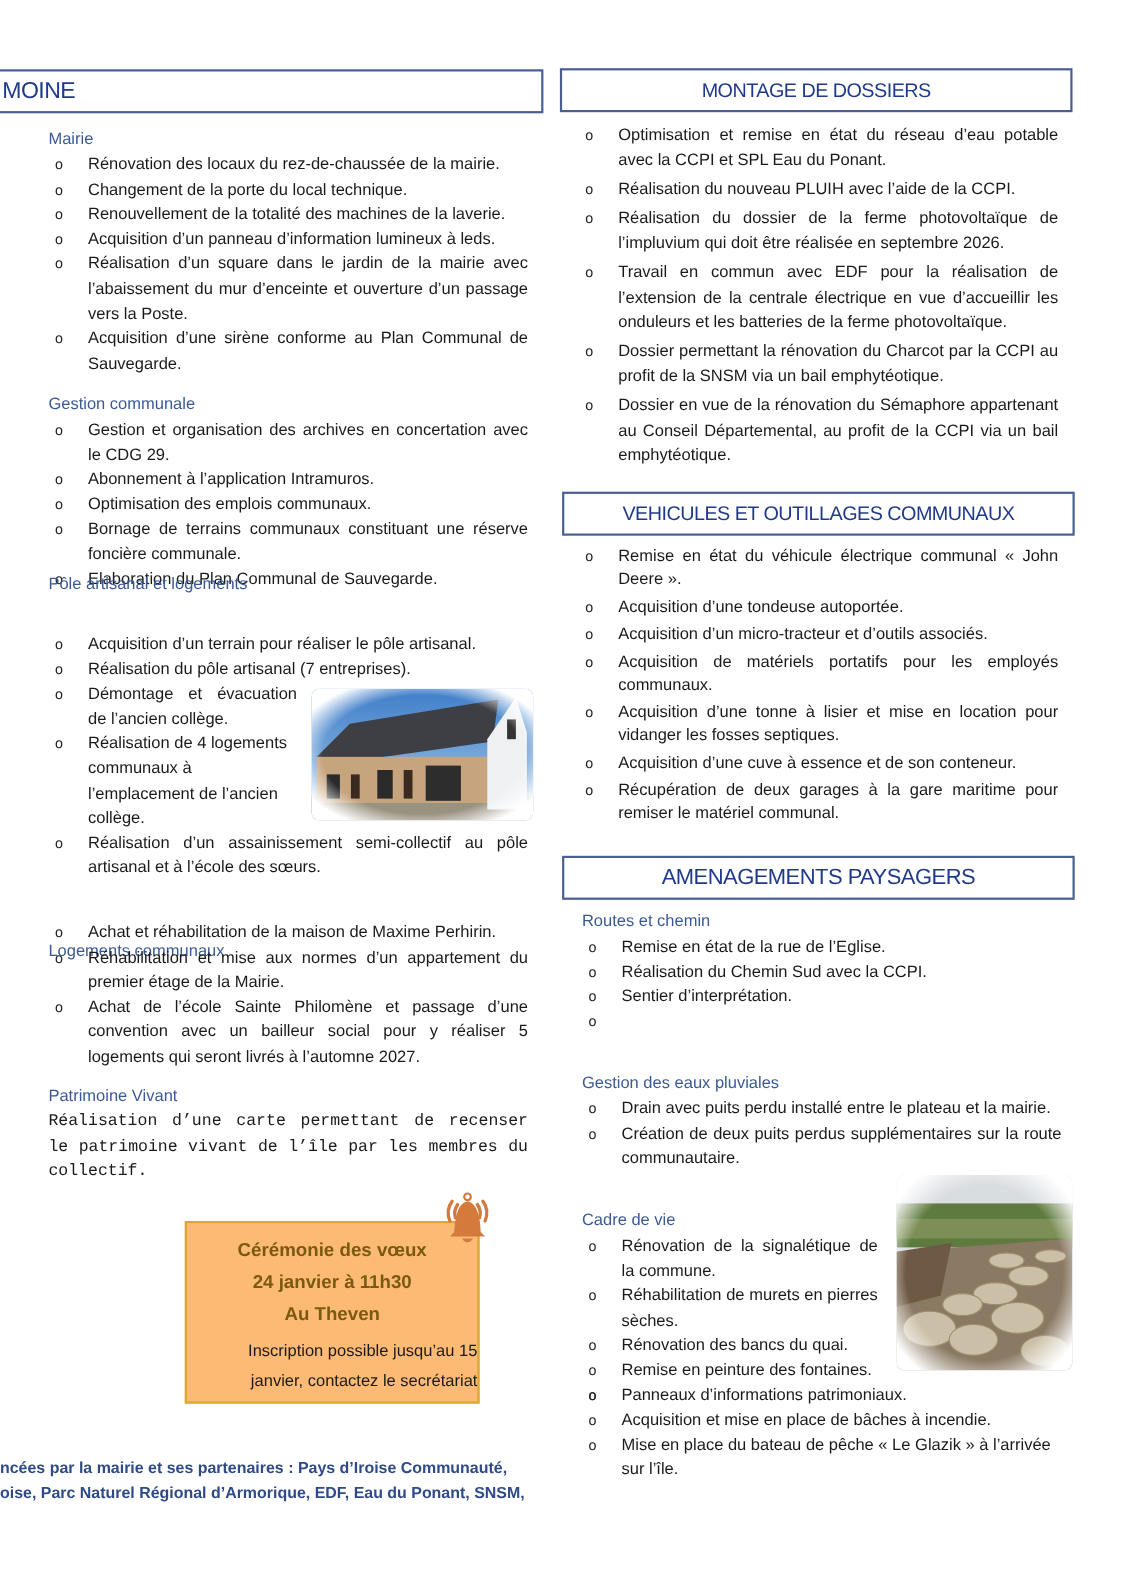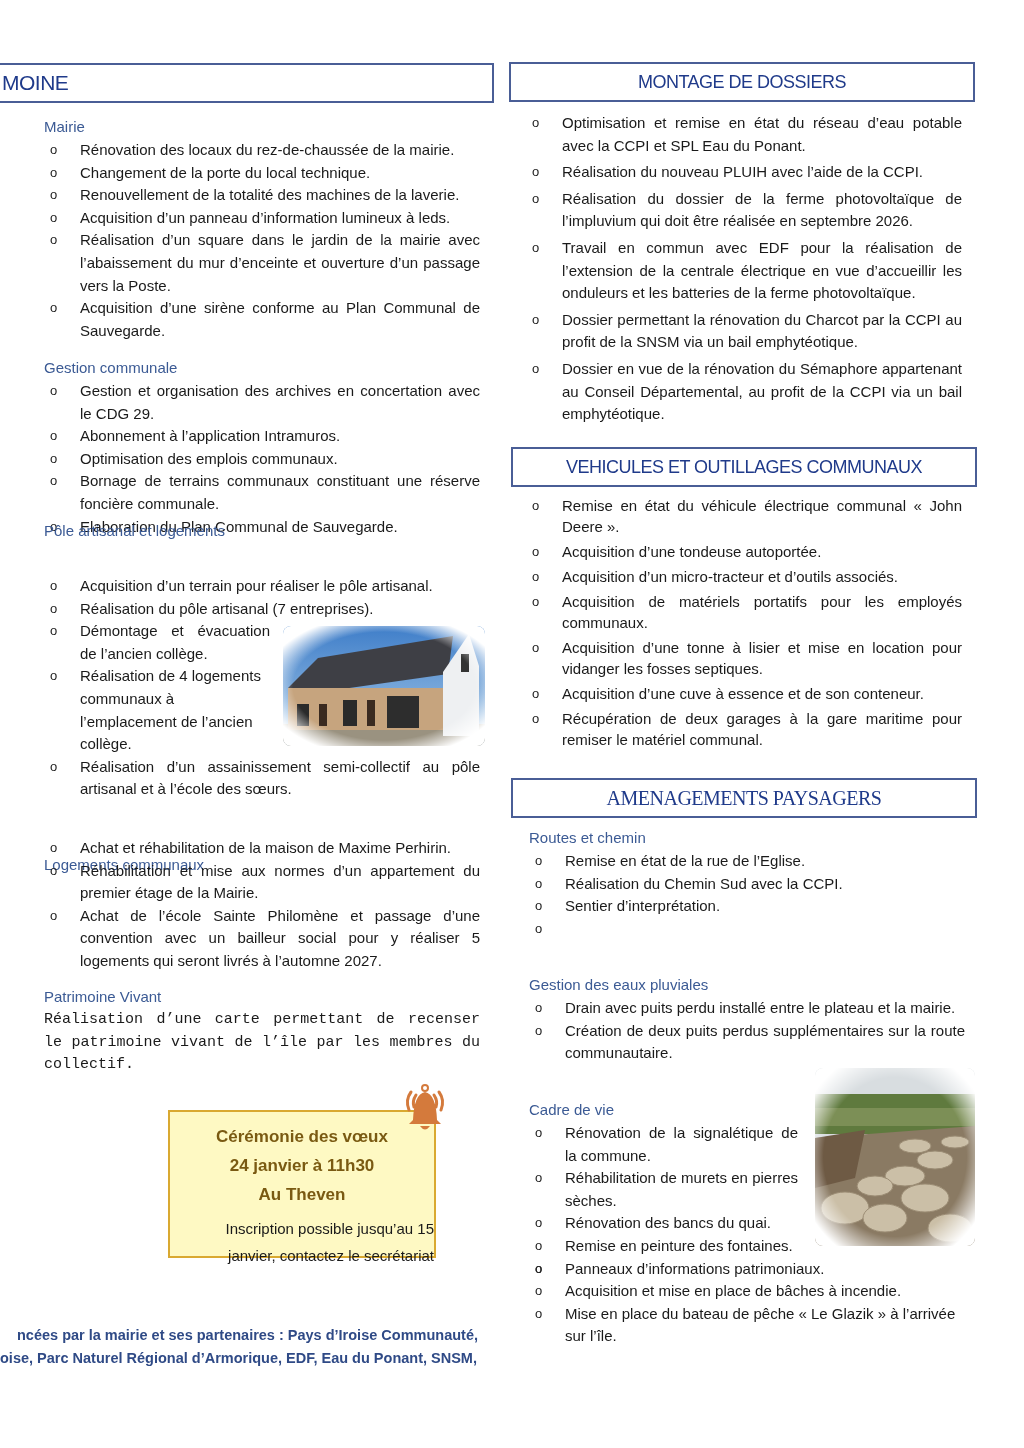--- a/index.html
+++ b/index.html
@@ -9,21 +9,21 @@
              display:flex; align-items:center; color:#1f3a8a; font-family:"Liberation Sans", sans-serif;
              letter-spacing:-0.5px; }
   .sec-box.center { justify-content:center; }
   .sub { position:absolute; color:#3b5a94; font-size:15px; }
   ul.items { position:absolute; list-style:none; margin:0; padding:0; font-size:15px; line-height:22.6px; }
   ul.items li { position:relative; padding-left:36px; text-align:justify; }
   ul.items li .bul { position:absolute; left:6px; top:0; font-size:13px; color:#222; }
   ul.right li { margin-bottom:4px; }
   .para { position:absolute; font-size:15px; line-height:22.6px; text-align:justify; }
   .photo { position:absolute; border-radius:8px; overflow:hidden; }
-  .notice { position:absolute; left:168px; top:1110px; width:268px; height:148px; background:#fef9c3;
+  .notice { position:absolute; left:168px; top:1110px; width:268px; height:166px; background:#fdba74;
             border:2px solid #d9a931; box-sizing:border-box; text-align:center; }
   .notice .t { color:#7a5a12; font-weight:bold; font-size:17px; line-height:29px; }
   .notice .s { color:#1a1a1a; font-size:15px; line-height:23px; margin-top:8px;text-align:right; }
   .footer { position:absolute; left:0; width:500px; color:#2f4a86; font-weight:bold; font-size:14.5px; text-align:justify; line-height:23px; }
 </style>
 </head>
 <body>
 
 <div class="sec-box" style="left:-4px; top:63px; width:498px; height:40px; font-size:21px; padding-left:4px;">
   <span>MOINE</span>
@@ -109,21 +109,21 @@
         <path d="M15 15 Q11 21 13 27"></path>
       <path d="M38 12 Q44 20 40 30"></path>
         <path d="M33 15 Q37 21 35 27"></path>
     </g>
     <circle cx="24" cy="8" r="3" fill="none" stroke="#d47a3c" stroke-width="2"></circle>
     <path d="M12 40 Q13 14 24 12 Q35 14 36 40 L40 44 L8 44 Z" fill="#d47a3c"></path>
     <path d="M19 46 Q24 53 29 46 Z" fill="#d47a3c"></path>
   </svg>
 </div>
 
-<div class="footer" style="top:1324px;padding-left:17px;">ncées par la mairie et ses partenaires : Pays d’Iroise Communauté,</div>
+<div class="footer" style="top:1324px;">ncées par la mairie et ses partenaires : Pays d’Iroise Communauté,</div>
 <div class="footer" style="top:1347px;">oise, Parc Naturel Régional d’Armorique, EDF, Eau du Ponant, SNSM,</div>
 
 <div class="sec-box center" style="left:509px; top:62px; width:466px; height:40px; font-size:18px;text-align:right;">
   <span>MONTAGE DE DOSSIERS</span>
 </div>
 <ul class="items right" style="left:526px; top:112px; width:436px;">
   <li><span class="bul">o</span><span>Optimisation et remise en état du réseau d’eau potable avec la CCPI et SPL Eau du Ponant.</span></li>
   <li><span class="bul">o</span><span>Réalisation du nouveau PLUIH avec l’aide de la CCPI.</span></li>
   <li><span class="bul">o</span><span>Réalisation du dossier de la ferme photovoltaïque de l’impluvium qui doit être réalisée en septembre 2026.</span></li>
   <li><span class="bul">o</span><span>Travail en commun avec EDF pour la réalisation de l’extension de la centrale électrique en vue d’accueillir les onduleurs et les batteries de la ferme photovoltaïque.</span></li>
@@ -137,21 +137,21 @@
 <ul class="items right" style="left:526px; top:495px; width:436px; line-height:21px;">
   <li><span class="bul">o</span><span>Remise en état du véhicule électrique communal « John Deere ».</span></li>
   <li><span class="bul">o</span><span>Acquisition d’une tondeuse autoportée.</span></li>
   <li><span class="bul">o</span><span>Acquisition d’un micro-tracteur et d’outils associés.</span></li>
   <li><span class="bul">o</span><span>Acquisition de matériels portatifs pour les employés communaux.</span></li>
   <li><span class="bul">o</span><span>Acquisition d’une tonne à lisier et mise en location pour vidanger les fosses septiques.</span></li>
   <li><span class="bul">o</span><span>Acquisition d’une cuve à essence et de son conteneur.</span></li>
   <li><span class="bul">o</span><span>Récupération de deux garages à la gare maritime pour remiser le matériel communal.</span></li>
 </ul>
 
-<div class="sec-box center" style="left:511px; top:778px; width:466px; height:40px; font-size:20px;font-family:Liberation Serif, serif;">
+<div class="sec-box center" style="left:511px; top:778px; width:466px; height:40px; font-size:20px;">
   <span>AMENAGEMENTS PAYSAGERS</span>
 </div>
 
 <div class="sub" style="left:529px; top:829px;">Routes et chemin</div>
 <ul class="items" style="left:529px; top:850px; width:436px;">
   <li><span class="bul">o</span><span>Remise en état de la rue de l’Eglise.</span></li>
   <li><span class="bul">o</span><span>Réalisation du Chemin Sud avec la CCPI.</span></li>
   <li><span class="bul">o</span><span>Sentier d’interprétation.</span></li>
   <li style="text-align:left;"><span class="bul">o</span></li>
 </ul>

